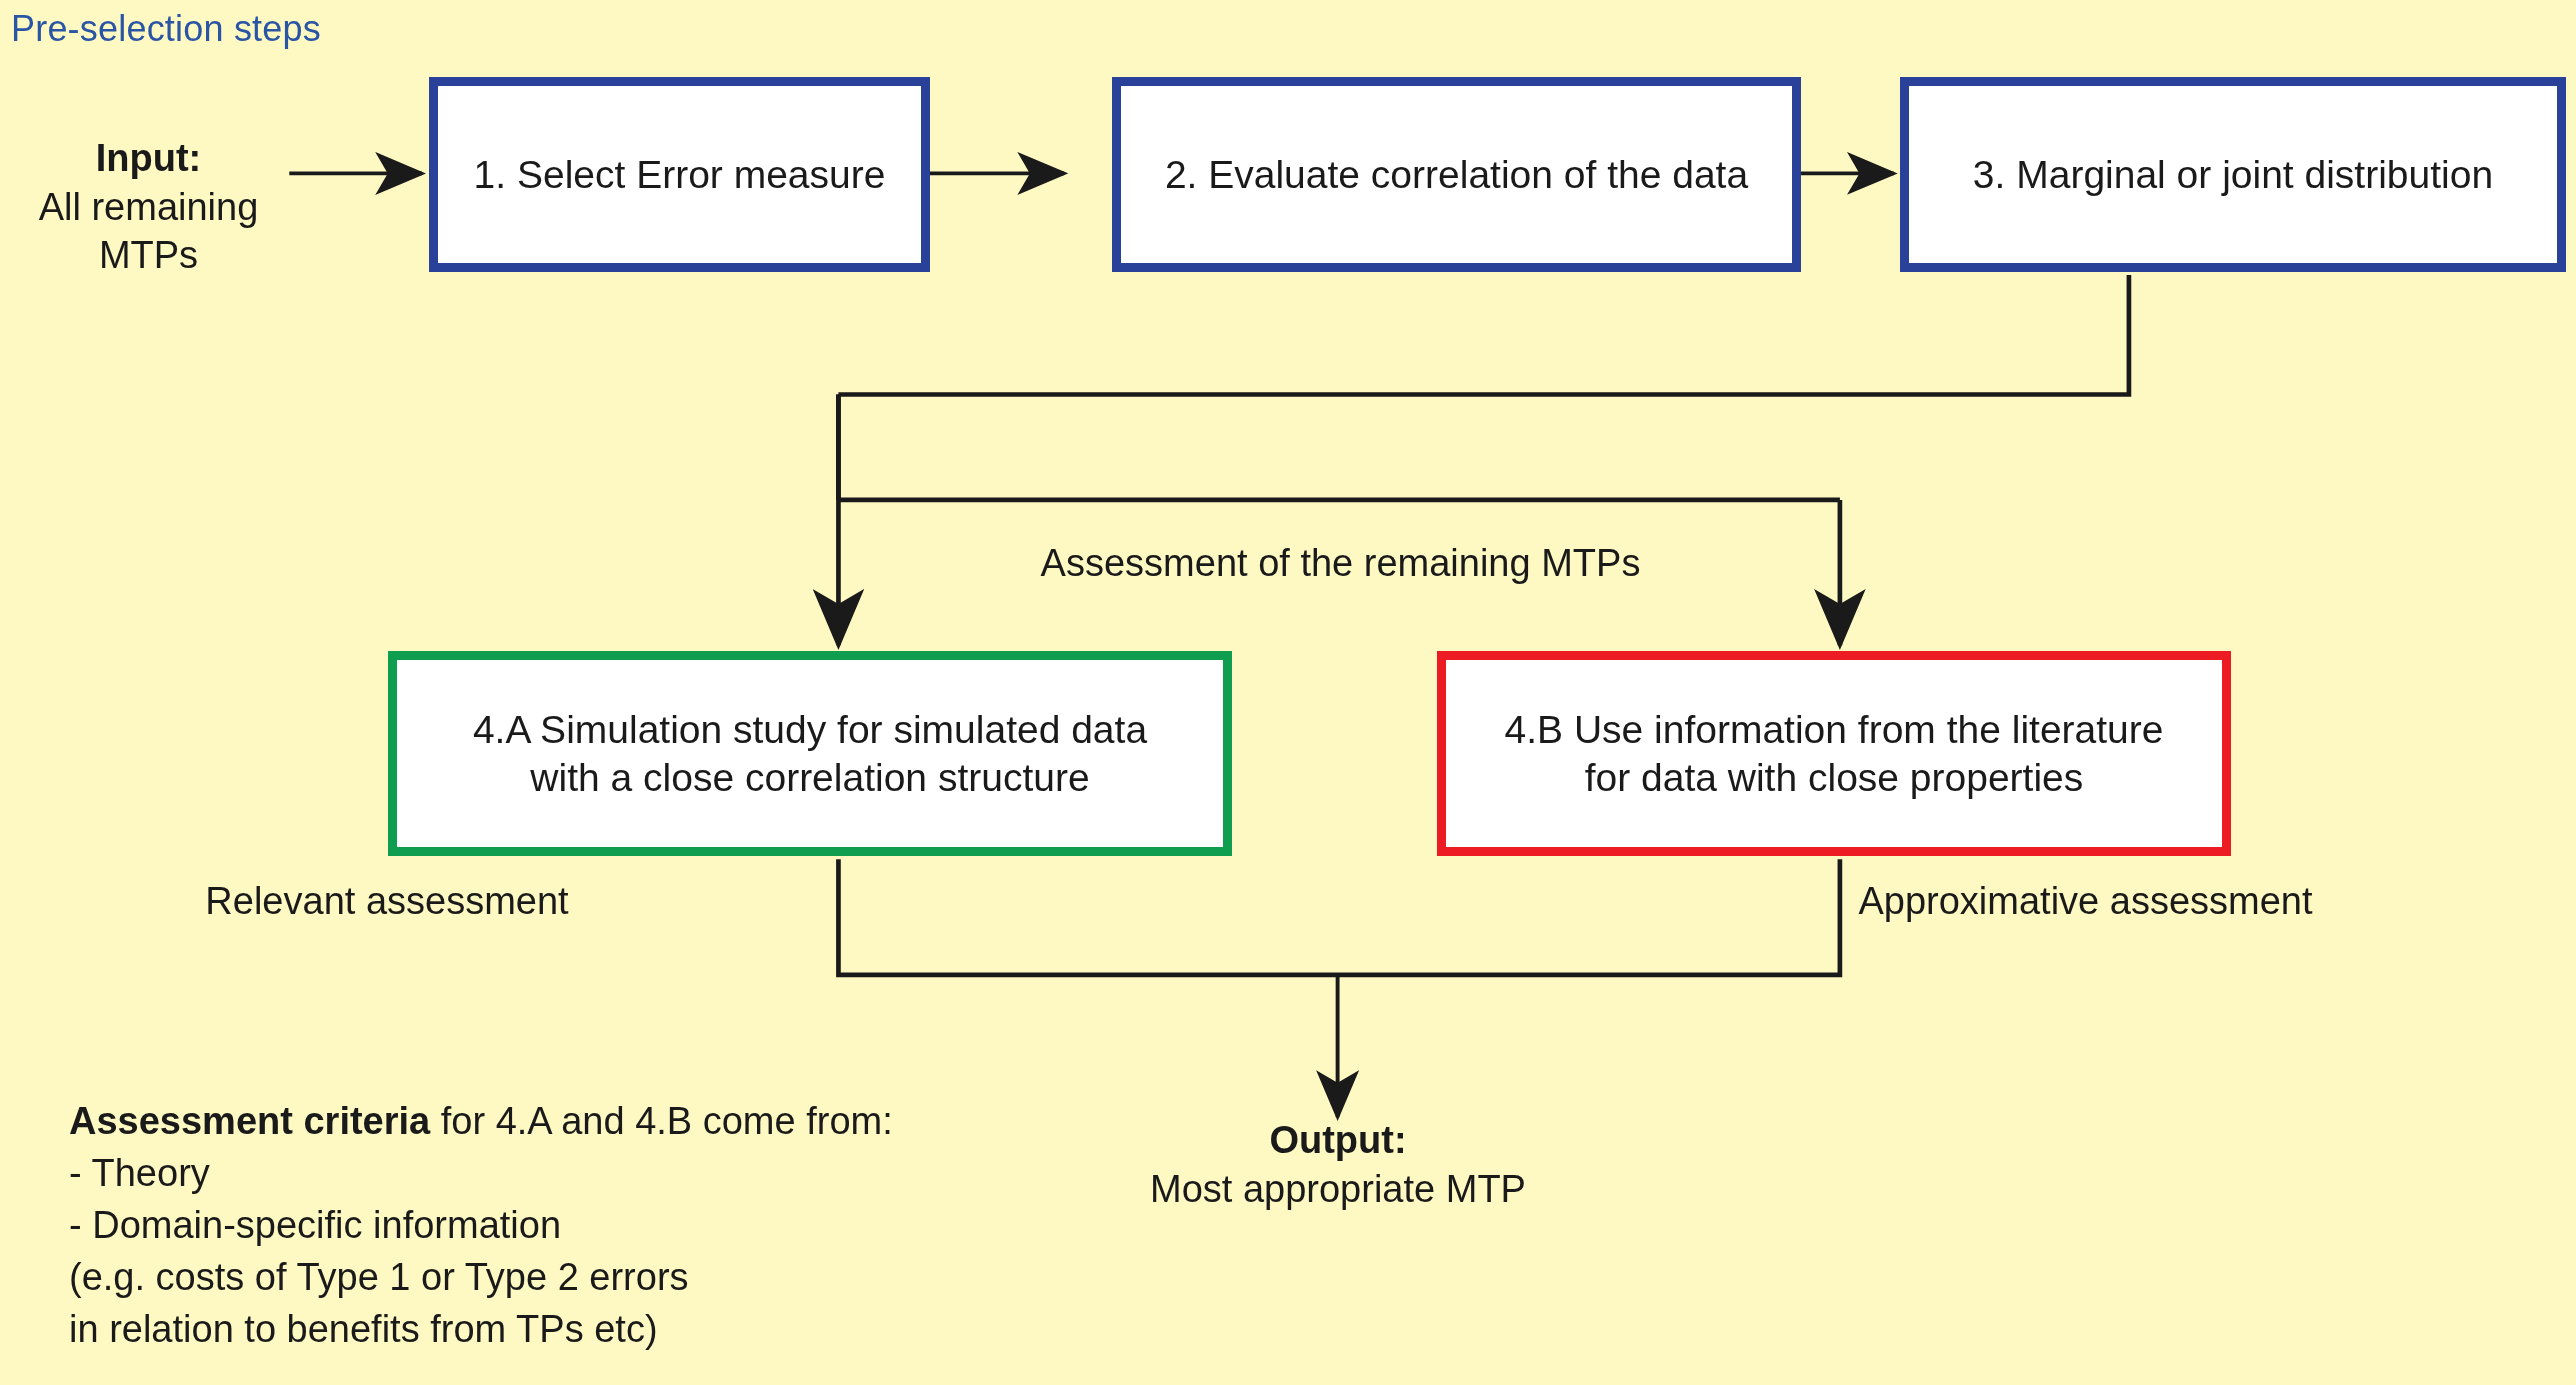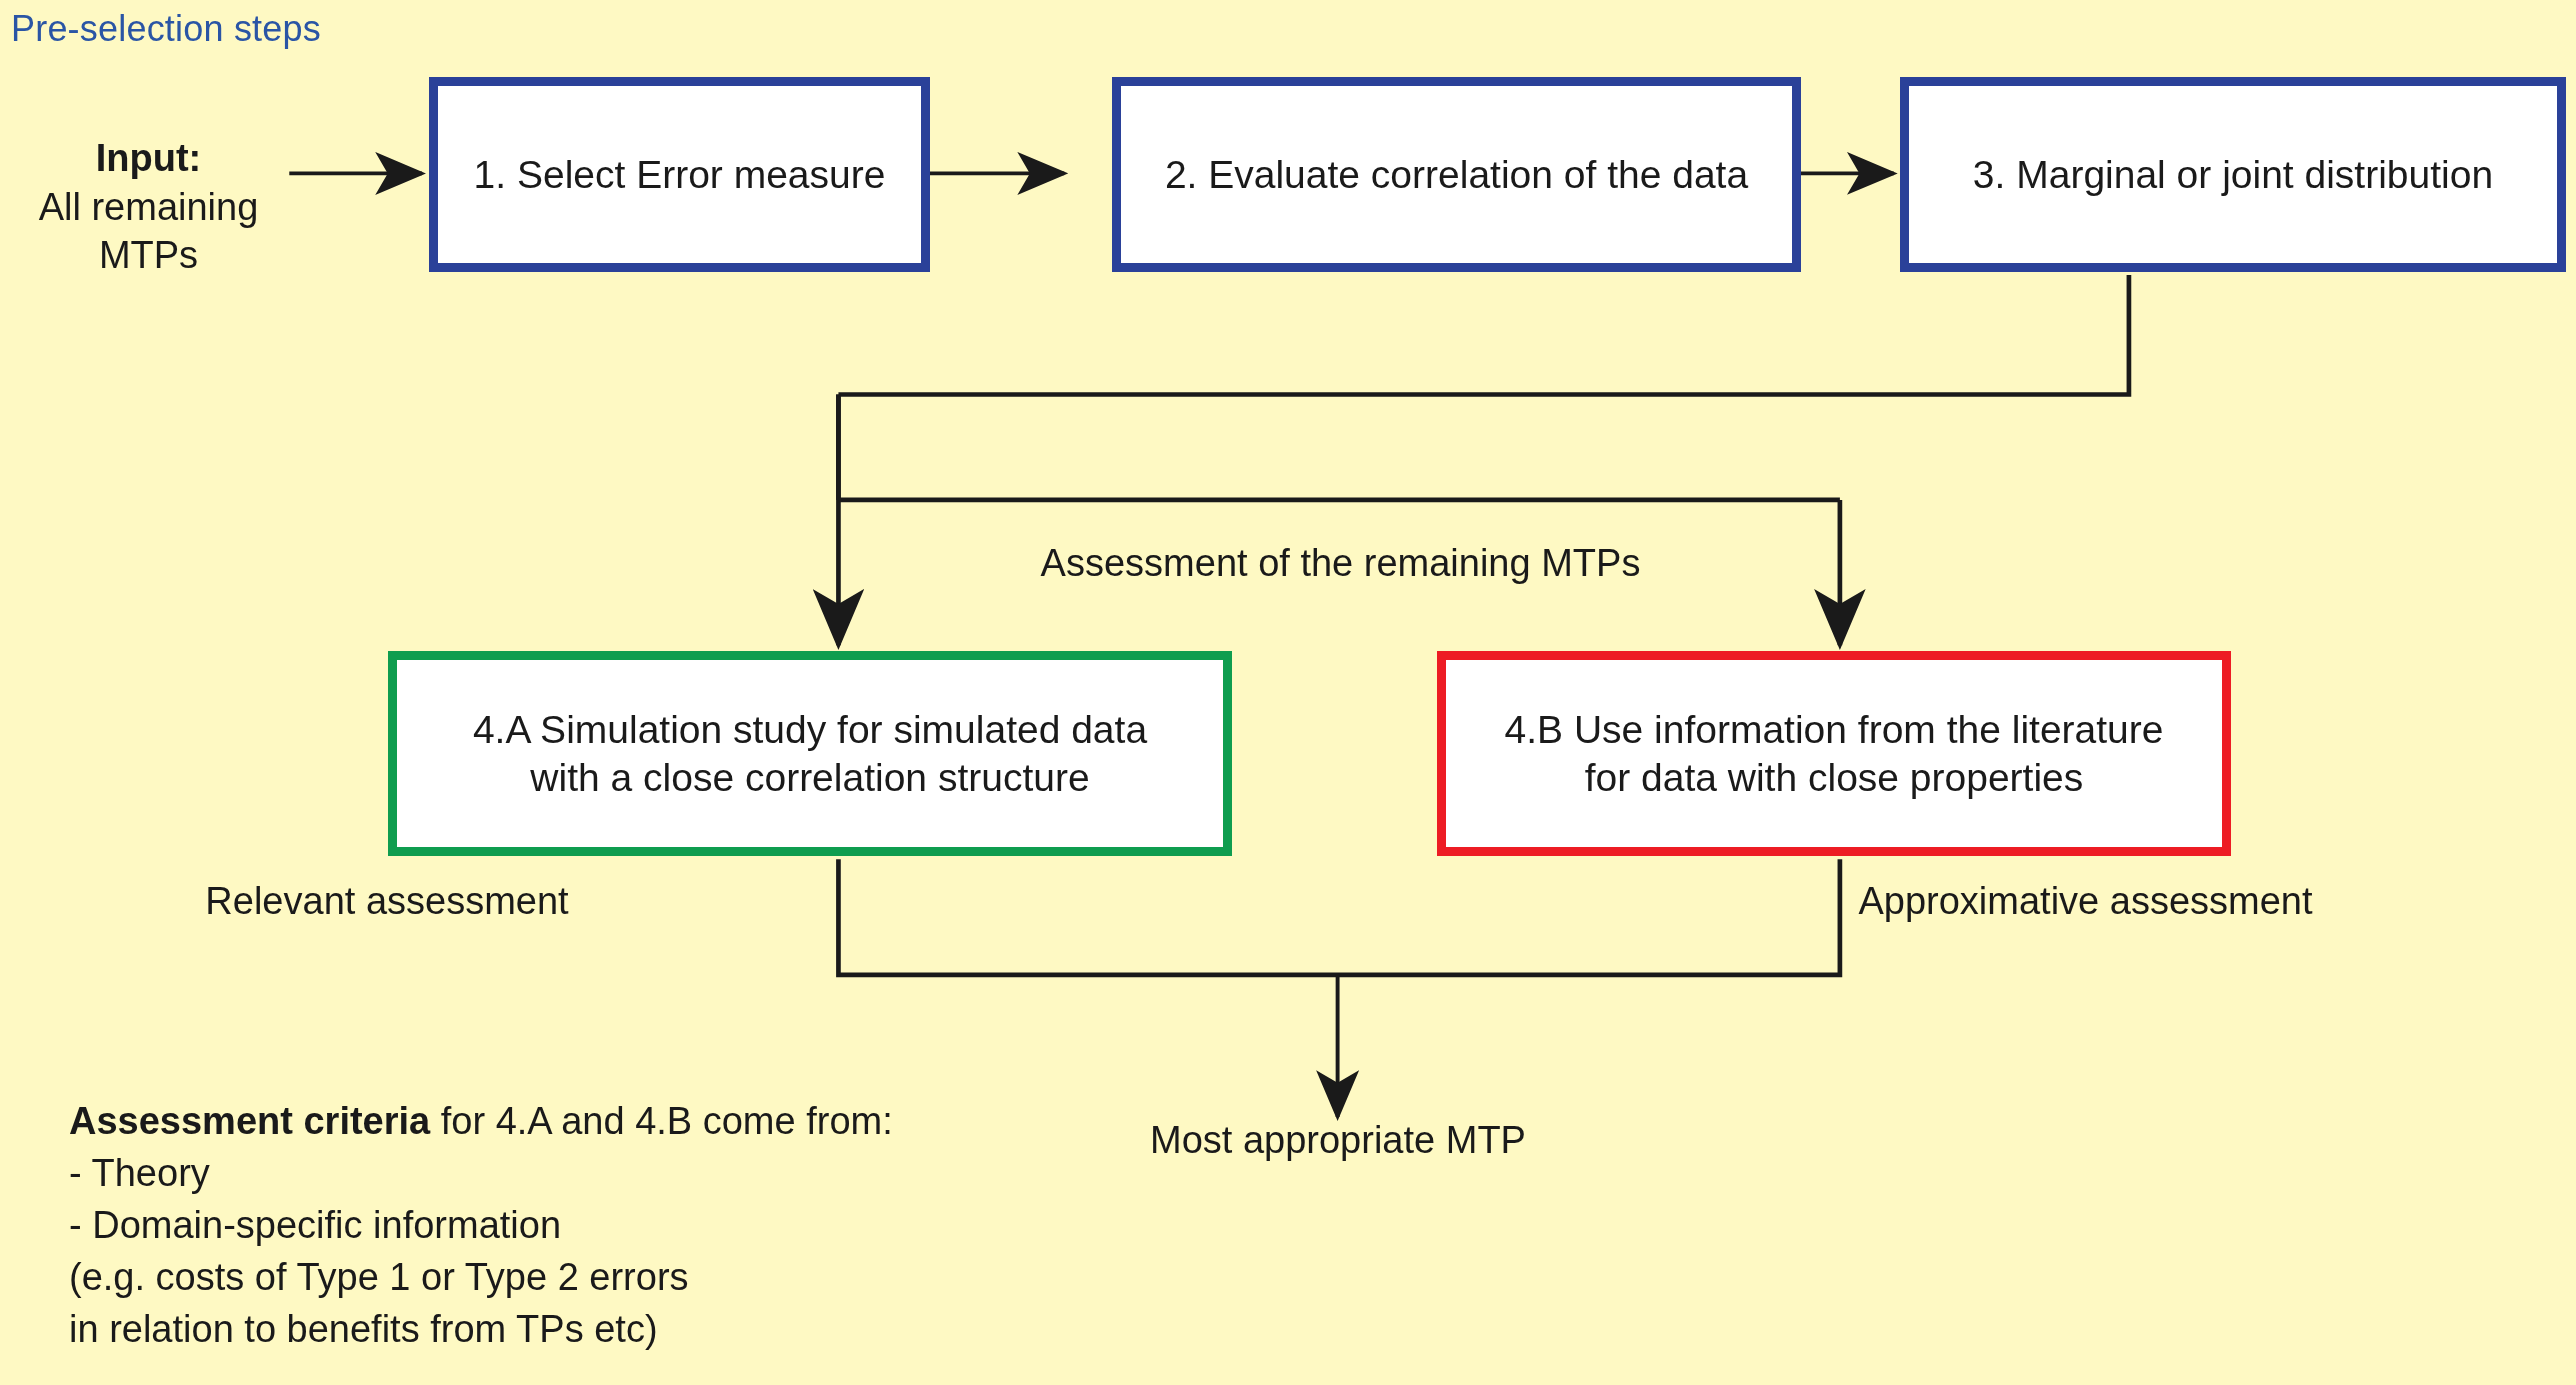--- a/index.html
+++ b/index.html
@@ -164,17 +164,18 @@
     </div>
     <ul class="crit-list">
       <li>- Theory</li>
       <li>- Domain-specific information</li>
       <li>  (e.g. costs of Type 1 or Type 2 errors</li>
       <li>  in relation to benefits from TPs etc)</li>
     </ul>
   </div>
 
   <div class="io-block" style="left:1049px; top:1116px; width:578px;">
+    <div class="io-title">Output:</div>
     <div>Most appropriate MTP</div>
   </div>
 
 </div>
 
 
 </body></html>

